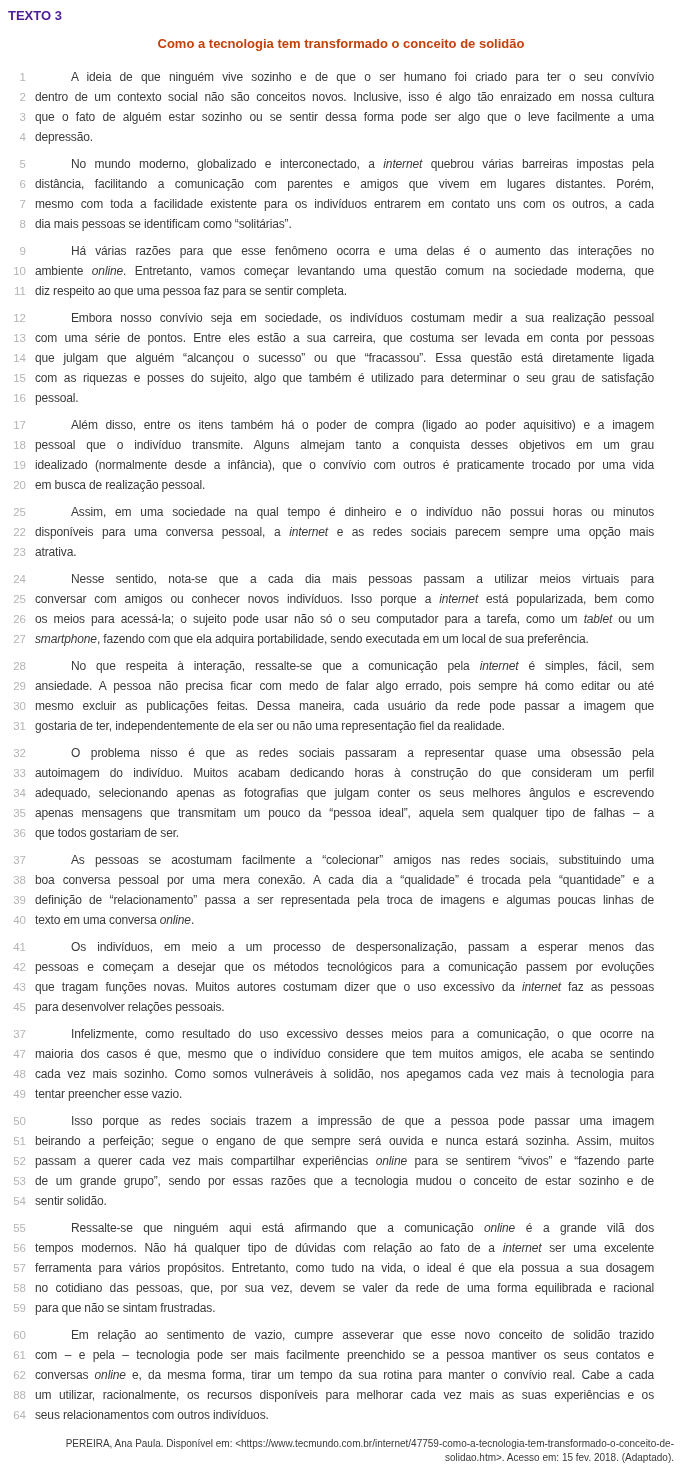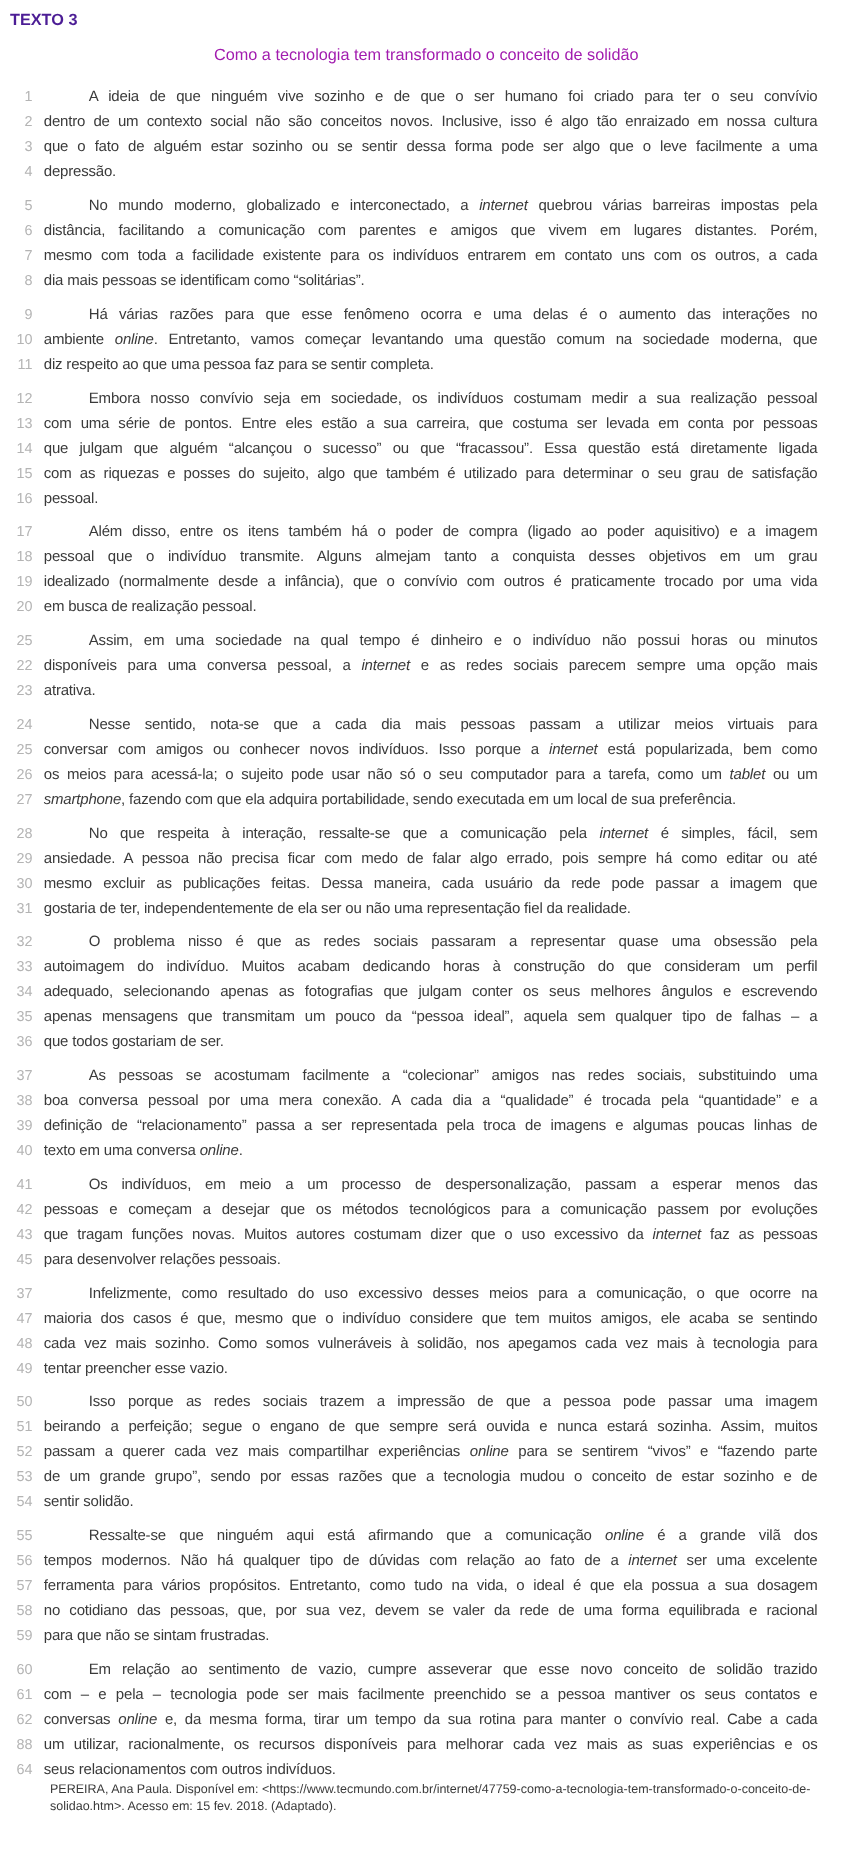--- a/index.html
+++ b/index.html
@@ -20,23 +20,23 @@
     width: 682px;
   }
   .texto-label {
     font-size: 13px;
     font-weight: bold;
     color: #4c1d95;
     padding-left: 2px;
   }
   .doc-title {
     font-size: 13px;
-    font-weight: normal;
+    font-weight: bold;
     text-align: center;
-    color: #a21caf;
+    color: #c2410c;
     margin-top: 13px;
   }
   .text-body {
     margin-top: 16px;
   }
   .paragraph { margin: 0; }
   .paragraph + .paragraph { margin-top: 7px; }
   .line {
     display: flex;
     align-items: baseline;
@@ -63,25 +63,26 @@
     color: #3a3a3a;
   }
   .txt.plast {
     text-align: center;
     text-align-last: left;
   }
   .txt.pfirst {
     text-indent: 36px;
   }
   .citation {
+    margin-top: 12px;
     padding-left: 34px;
     padding-right: 2px;
     font-size: 10px;
     line-height: 14px;
-    text-align: left;
+    text-align: right;
     color: #3a3a3a;
   }
 </style>
 </head>
 <body>
 
 <div class="page">
   <div class="texto-label">TEXTO 3</div>
   <div class="doc-title">Como a tecnologia tem transformado o conceito de solidão</div>
   <div class="text-body" id="text-body">

